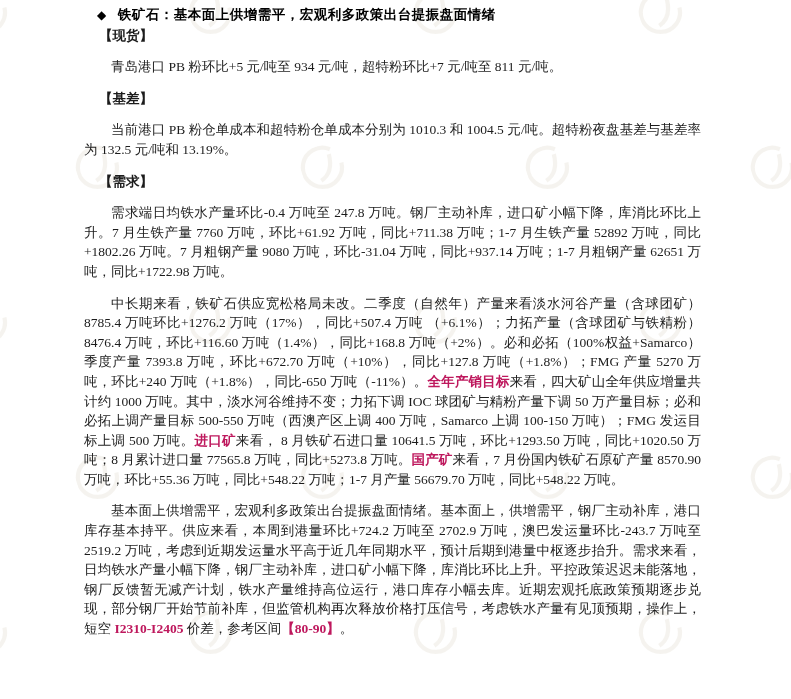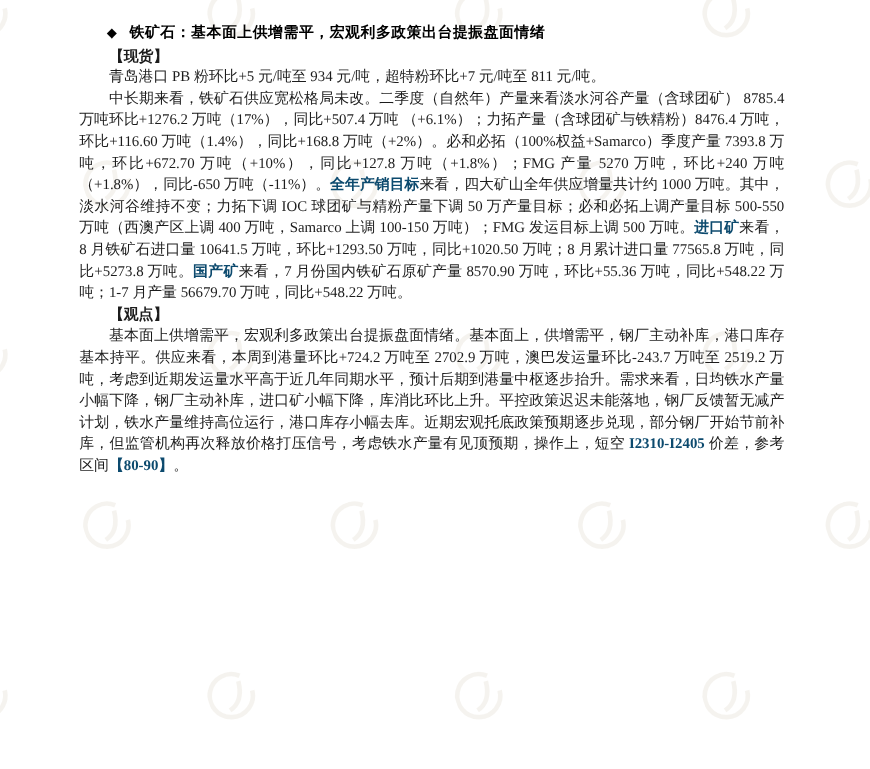--- a/index.html
+++ b/index.html
@@ -18,38 +18,38 @@
     pointer-events: none;
   }
   .wm-glyph {
     position: absolute;
     color: #b9ab8e;
     opacity: 0.13;
     transform: rotate(-18deg);
   }
   .doc {
     position: absolute;
-    left: 72px; top: 20px;
+    left: 72px; top: 5px;
     width: 641px;
     z-index: 1;
     font-size: 13.5px;
     line-height: 19.6px;
     text-align: justify;
   }
   .title {
     font-weight: bold;
     color: #000;
     padding-left: 25px;
     text-align: left;
     letter-spacing: 0.5px;
   }
   .title .bullet { margin-right: 11px; font-size: 12px; }
   .sec-header { text-indent: 2em; font-weight: bold; }
-  p.para { margin: 0; text-indent: 2em; }
-  .b { font-weight: bold; color: #0c4a6e; }
+  p.para { margin: 12px; text-indent: 2em; }
+  .b { font-weight: bold; color: #be185d; }
 </style>
 </head>
 <body>
 
 <div class="wm-layer">
     <div class="wm-glyph" style="left: -35px; top: -10px;"><svg width="46" height="46" viewBox="0 0 54 54">
         <path d="M40 8 A23 23 0 1 0 48 27" fill="none" stroke="currentColor" stroke-width="5"></path>
         <path d="M19 40 C30 37 36 28 37 13" fill="none" stroke="currentColor" stroke-width="5"></path>
       </svg></div>
     <div class="wm-glyph" style="left: 190px; top: -10px;"><svg width="46" height="46" viewBox="0 0 54 54">
@@ -130,17 +130,20 @@
       </svg></div>
   </div>
 
 <div class="doc">
   <div class="title">
     <span class="bullet">◆</span><span>铁矿石：基本面上供增需平，宏观利多政策出台提振盘面情绪</span>
   </div>
   <div>
       <div class="sec-header">【现货】</div>
       <p class="para"><span>青岛港口 PB 粉环比+5 元/吨至 934 元/吨，超特粉环比+7 元/吨至 811 元/吨。</span></p>
+      <div class="sec-header">【基差】</div>
+      <p class="para"><span>当前港口 PB 粉仓单成本和超特粉仓单成本分别为 1010.3 和 1004.5 元/吨。超特粉夜盘基差与基差率为 132.5 元/吨和 13.19%。</span></p>
+      <div class="sec-header">【需求】</div>
+      <p class="para"><span>需求端日均铁水产量环比-0.4 万吨至 247.8 万吨。钢厂主动补库，进口矿小幅下降，库消比环比上升。7 月生铁产量 7760 万吨，环比+61.92 万吨，同比+711.38 万吨；1-7 月生铁产量 52892 万吨，同比+1802.26 万吨。7 月粗钢产量 9080 万吨，环比-31.04 万吨，同比+937.14 万吨；1-7 月粗钢产量 62651 万吨，同比+1722.98 万吨。</span></p>
       <p class="para"><span>中长期来看，铁矿石供应宽松格局未改。二季度（自然年）产量来看淡水河谷产量（含球团矿） 8785.4 万吨环比+1276.2 万吨（17%），同比+507.4 万吨 （+6.1%）；力拓产量（含球团矿与铁精粉）8476.4 万吨，环比+116.60 万吨（1.4%），同比+168.8 万吨（+2%）。必和必拓（100%权益+Samarco）季度产量 7393.8 万吨，环比+672.70 万吨（+10%），同比+127.8 万吨（+1.8%）；FMG 产量 5270 万吨，环比+240 万吨（+1.8%），同比-650 万吨（-11%）。</span><span class="b">全年产销目标</span><span>来看，四大矿山全年供应增量共计约 1000 万吨。其中，淡水河谷维持不变；力拓下调 IOC 球团矿与精粉产量下调 50 万产量目标；必和必拓上调产量目标 500-550 万吨（西澳产区上调 400 万吨，Samarco 上调 100-150 万吨）；FMG 发运目标上调 500 万吨。</span><span class="b">进口矿</span><span>来看， 8 月铁矿石进口量 10641.5 万吨，环比+1293.50 万吨，同比+1020.50 万吨；8 月累计进口量 77565.8 万吨，同比+5273.8 万吨。</span><span class="b">国产矿</span><span>来看，7 月份国内铁矿石原矿产量 8570.90 万吨，环比+55.36 万吨，同比+548.22 万吨；1-7 月产量 56679.70 万吨，同比+548.22 万吨。</span></p>
-      <div class="sec-header">【观点】</div>
       <p class="para"><span>基本面上供增需平，宏观利多政策出台提振盘面情绪。基本面上，供增需平，钢厂主动补库，港口库存基本持平。供应来看，本周到港量环比+724.2 万吨至 2702.9 万吨，澳巴发运量环比-243.7 万吨至 2519.2 万吨，考虑到近期发运量水平高于近几年同期水平，预计后期到港量中枢逐步抬升。需求来看，日均铁水产量小幅下降，钢厂主动补库，进口矿小幅下降，库消比环比上升。平控政策迟迟未能落地，钢厂反馈暂无减产计划，铁水产量维持高位运行，港口库存小幅去库。近期宏观托底政策预期逐步兑现，部分钢厂开始节前补库，但监管机构再次释放价格打压信号，考虑铁水产量有见顶预期，操作上，短空 </span><span class="b">I2310-I2405</span><span> 价差，参考区间</span><span class="b">【80-90】</span><span>。</span></p>
     </div>
 </div>
 
 </body></html>

